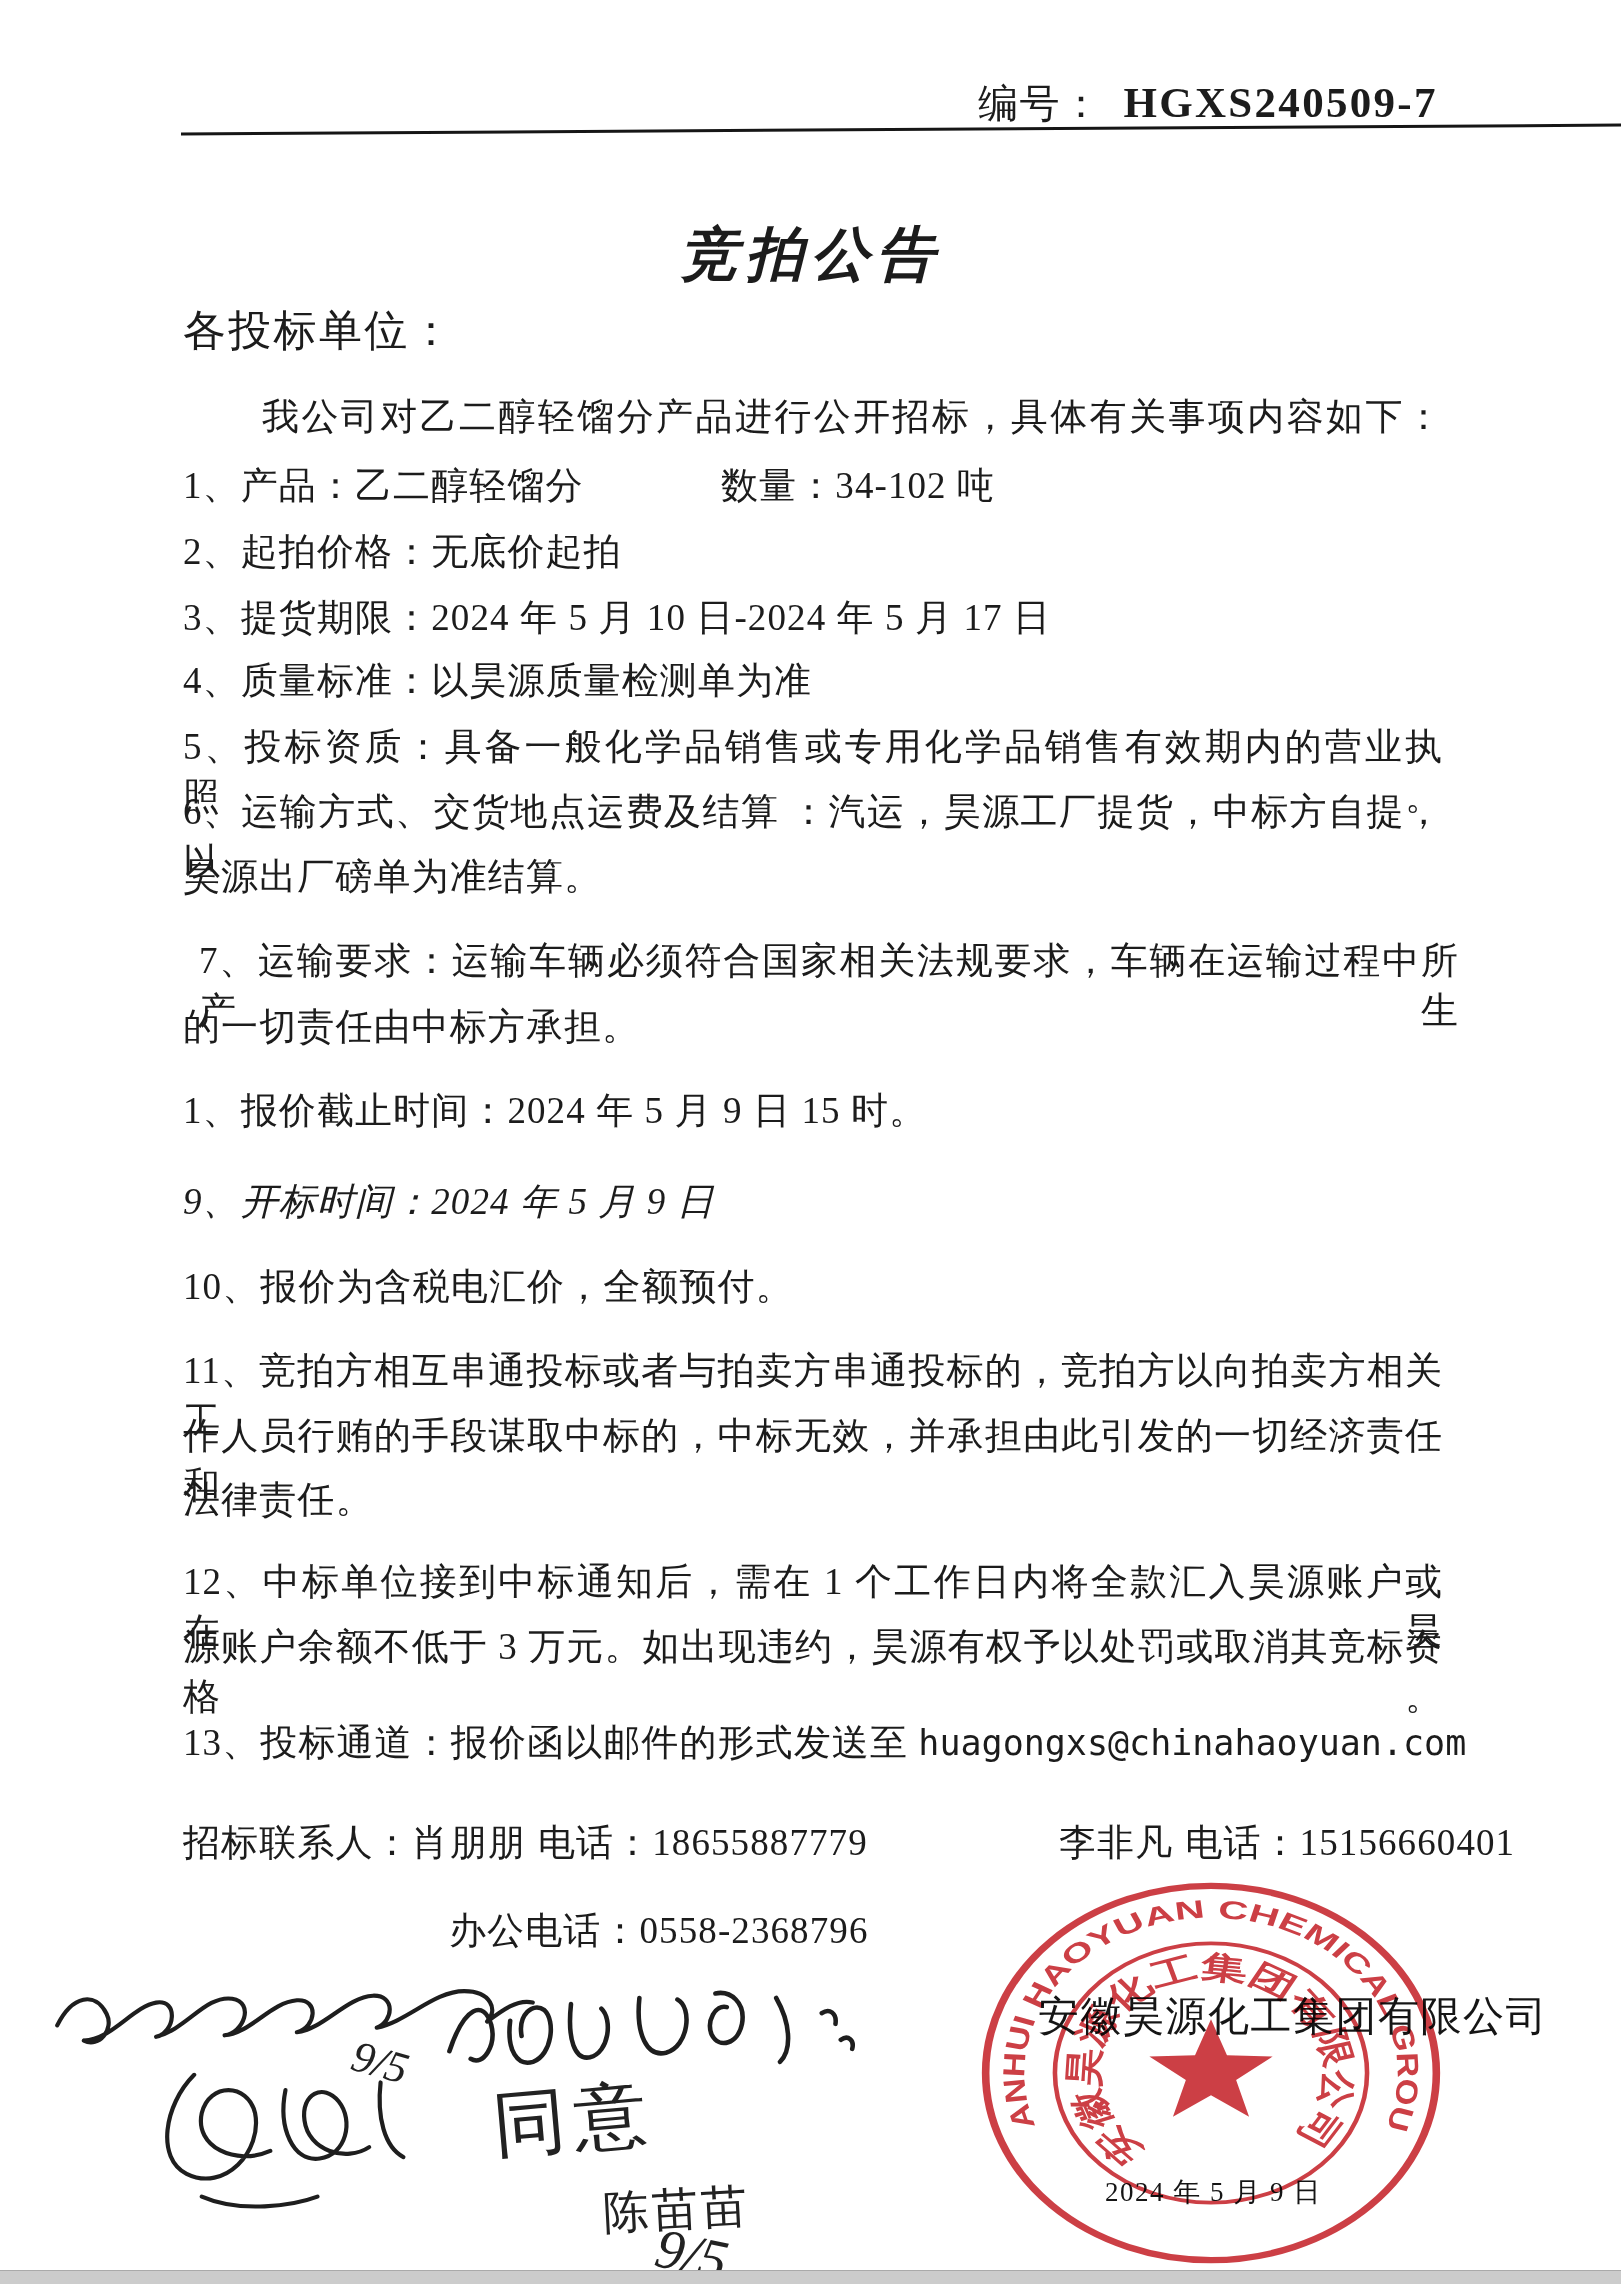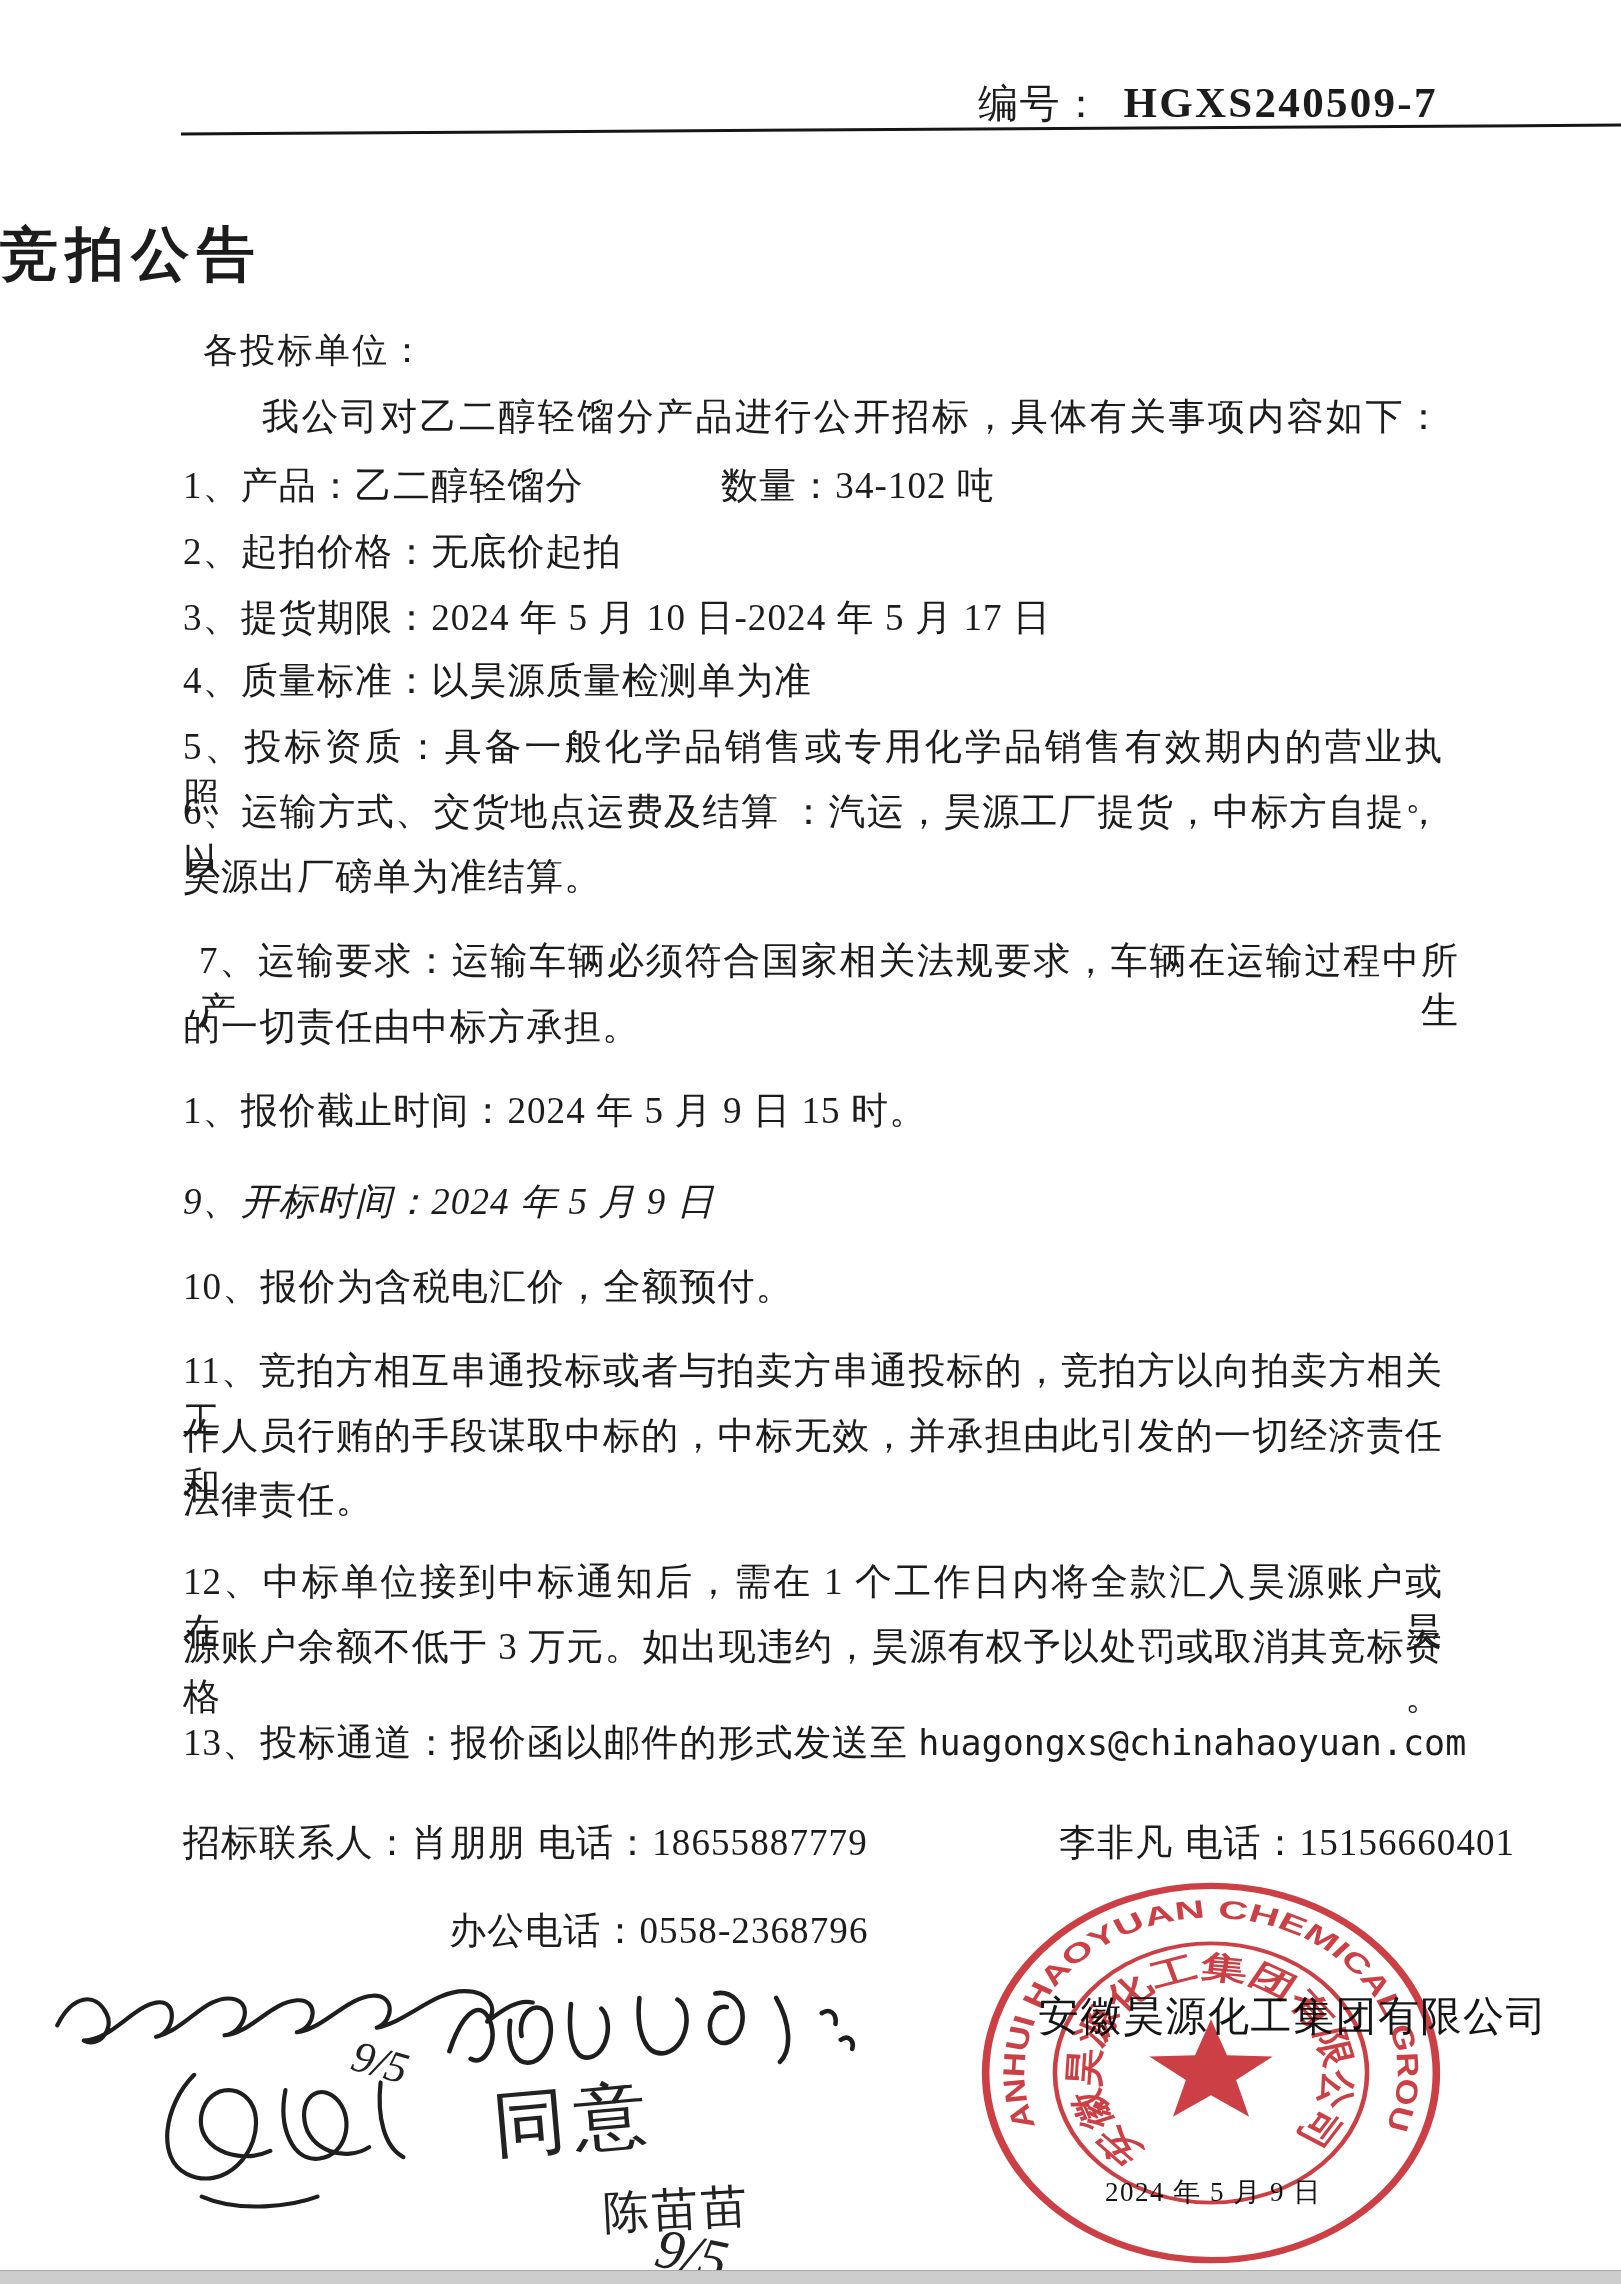--- a/index.html
+++ b/index.html
@@ -6,22 +6,22 @@
   #page{
     position:relative;width:1622px;height:2284px;background:#ffffff;
     font-family:"Liberation Serif","DejaVu Serif",serif;color:#1c1c1c;overflow:hidden;
   }
   .abs{position:absolute;}
   
   #doc-number{top:76px;left:978px;font-size:40px;letter-spacing:1.5px;white-space:nowrap;}
   #doc-number .num{font-weight:bold;font-size:43px;letter-spacing:2.3px;margin-left:21px;font-family:"Liberation Serif","DejaVu Serif",serif;}
   #divider{top:128px;left:181px;width:1440px;height:3px;background:#161616;transform:rotate(-0.35deg);}
   
-  #title{top:216px;left:0;width:1622px;text-align:left;font-size:58px;font-weight:bold;letter-spacing:7.6px;}
-  #salutation{top:327px;left:183px;font-size:35px;letter-spacing:2.3px;margin-left:20px;}
+  #title{top:216px;left:0;width:1622px;text-align:center;font-size:58px;font-weight:bold;letter-spacing:7.6px;font-style:italic;}
+  #salutation{top:302px;left:183px;font-size:43px;letter-spacing:2.3px;}
   
   .bl{left:183px;width:1260px;font-size:37px;letter-spacing:1.1px;white-space:nowrap;}
   .just{white-space:normal;text-align:justify;text-align-last:justify;}
   #l0{top:392px;text-indent:79px;}
   #l1{top:461px;} #l1 .qty{position:absolute;left:538px;top:0;}
   #l2{top:527px;} #l3{top:593px;} #l4{top:656px;}
   #l5{top:722px;} #l6{top:787px;} #l6b{top:852px;}
   #l7{top:936px;margin-left:16px;} #l7b{top:1002px;}
   #l8{top:1086px;} #l9{top:1177px;font-style:italic;} #l10{top:1262px;}
   #l11{top:1346px;} #l11b{top:1411px;} #l11c{top:1475px;}

